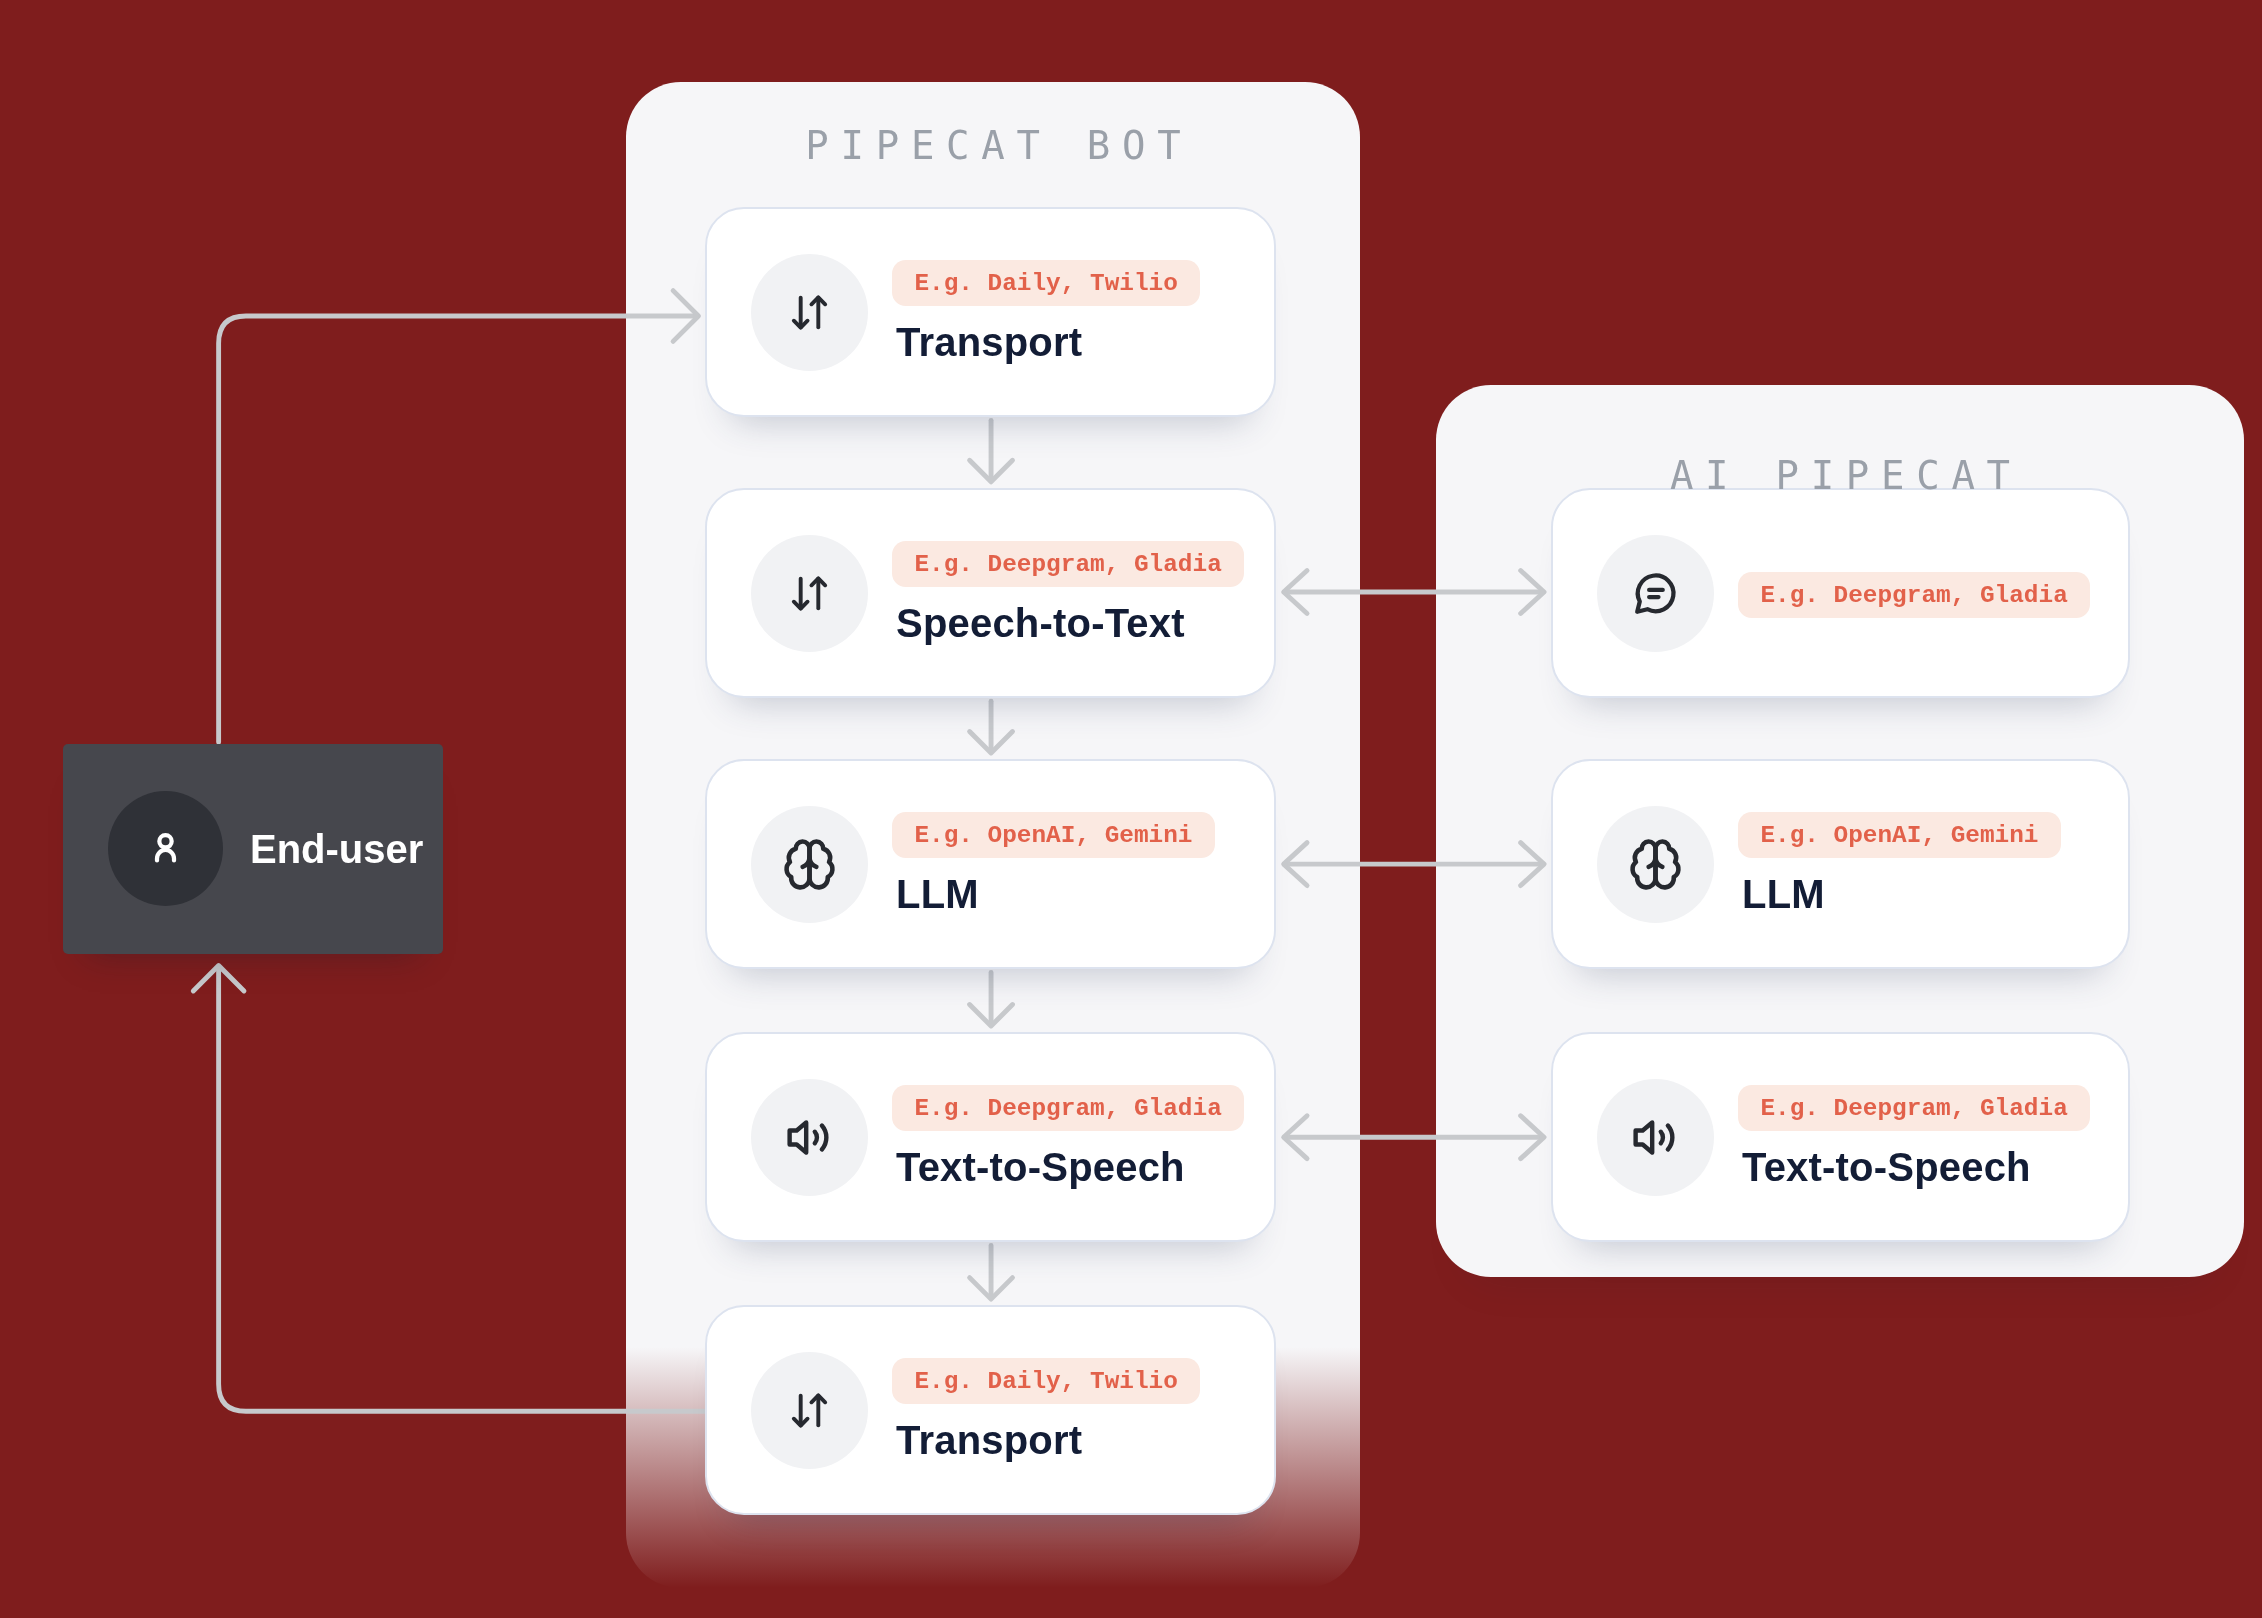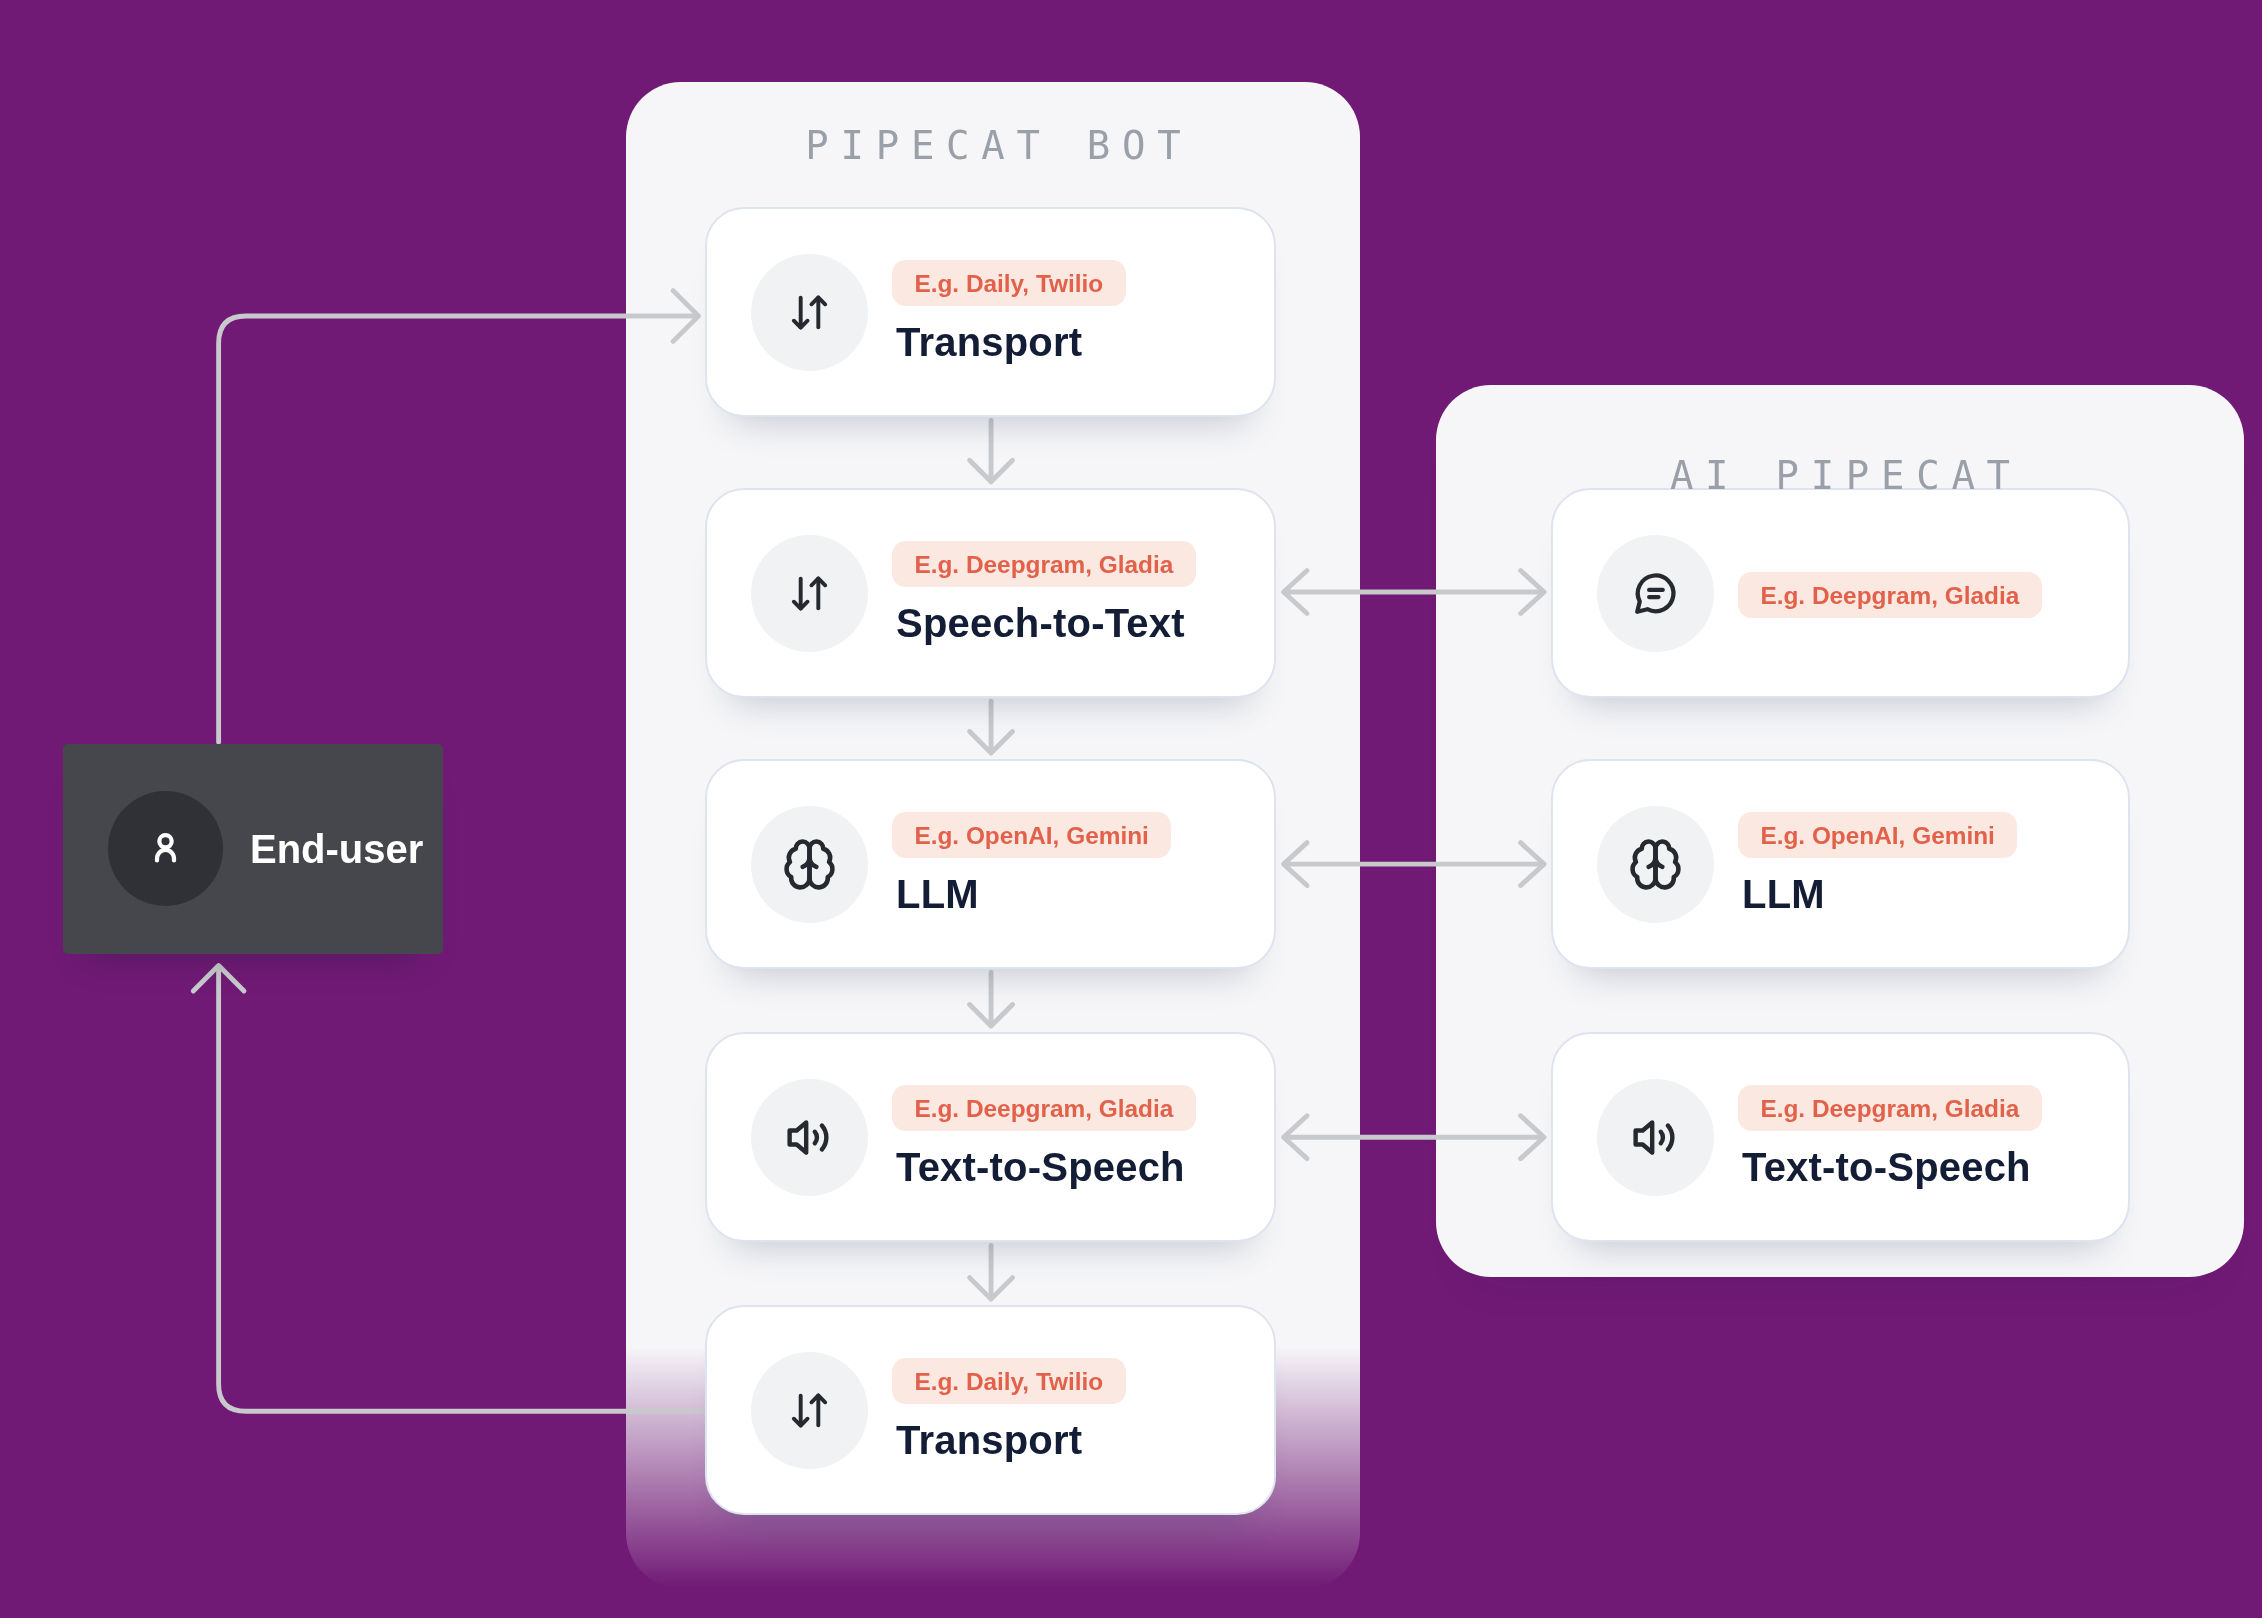--- a/index.html
+++ b/index.html
@@ -1,16 +1,16 @@
 <!DOCTYPE html>
 <html><head>
 <meta charset="utf-8">
 <style>
   html,body{margin:0;padding:0;background:#ffffff;}
-  #canvas{position:relative;width:2263px;height:1619px;background:#701a75;overflow:hidden;
+  #canvas{position:relative;width:2263px;height:1619px;background:#7f1d1d;overflow:hidden;
           font-family:"Liberation Sans",sans-serif;}
 
   
   .panel{position:absolute;border-radius:55px;}
   #pipeline-panel{left:626px;top:82px;width:734px;height:1506px;
     background:linear-gradient(180deg,#f6f6f8 0%,#f6f6f8 84%,rgba(246,246,248,0) 100%);}
   #ai-panel{left:1436px;top:385px;width:808px;height:892px;background:#f6f6f8;
     box-shadow:0 35px 45px -33px rgba(20,30,60,0.10);}
 
   .panel-title{position:absolute;z-index:3;font-family:"DejaVu Sans Mono",monospace;
@@ -24,21 +24,21 @@
   #connectors path{stroke:#c7c9cc;stroke-width:5;fill:none;stroke-linecap:round;stroke-linejoin:round;}
 
   
   .card{position:absolute;z-index:2;width:571px;height:210px;background:#ffffff;
     border:2px solid #dde3ef;border-radius:39px;box-sizing:border-box;
     box-shadow:0 29px 37px -27px rgba(44,58,92,0.28);}
   .ai-card{width:579px;}
   .icon-circle{position:absolute;left:44px;top:45px;width:117px;height:117px;border-radius:50%;
     background:#f1f2f4;display:flex;align-items:center;justify-content:center;color:#26292f;}
   .badge{position:absolute;left:185px;top:51px;height:46px;line-height:48px;padding:0 22.4px;
-    border-radius:13.7px;background:#fbe9e1;color:#e2614a;font-family:Liberation Sans, sans-serif;
+    border-radius:13.7px;background:#fbe9e1;color:#e2614a;font-family:Liberation Mono, monospace;
     font-size:24.4px;font-weight:700;white-space:nowrap;}
   .badge.centered{top:82px;}
   .card-label{position:absolute;left:189px;top:111px;font-size:40px;font-weight:700;
     color:#131d36;letter-spacing:0.2px;white-space:nowrap;}
 
   
   #end-user{position:absolute;z-index:2;left:63px;top:744px;width:380px;height:210px;
     border-radius:5px;background:#46474d;box-shadow:0 25px 33px -25px rgba(20,25,40,0.35);}
   #end-user .icon-circle{left:45px;top:47px;width:115px;height:115px;background:#2f3137;color:#ffffff;}
   #end-user-label{position:absolute;left:187px;top:0;height:210px;display:flex;align-items:center;

